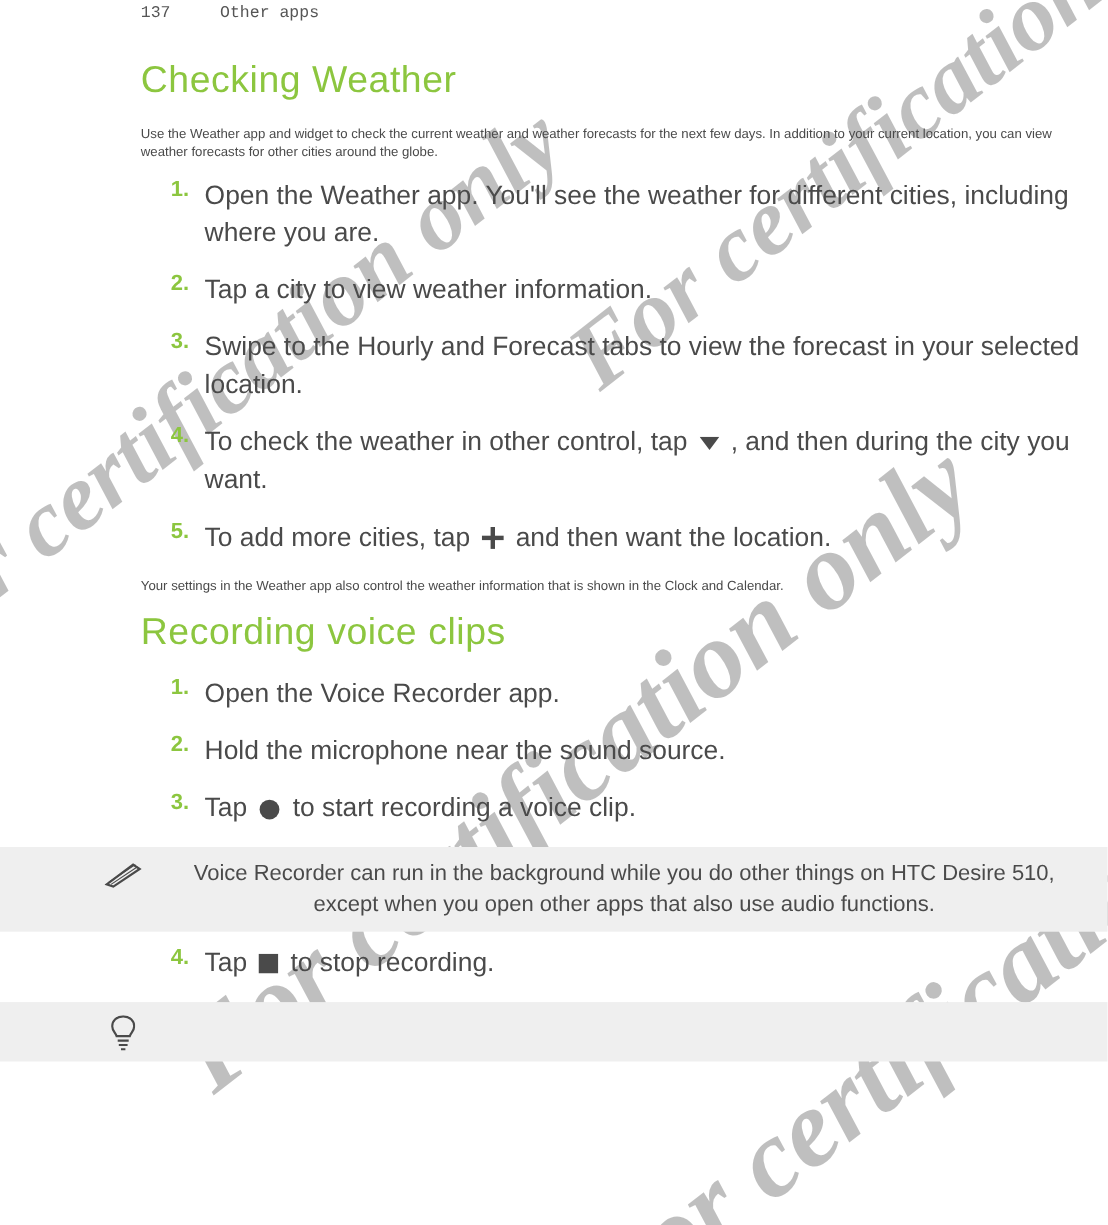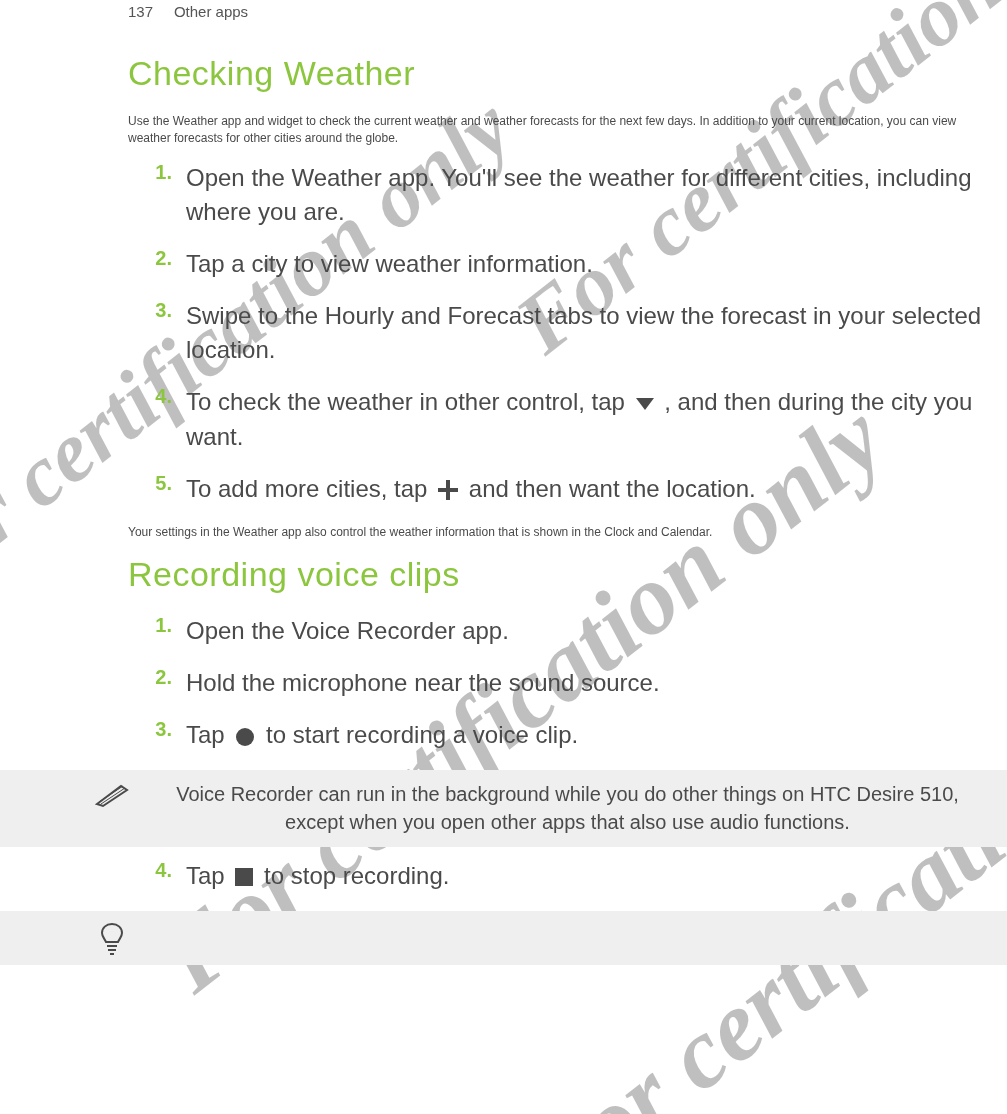--- a/index.html
+++ b/index.html
@@ -25,20 +25,21 @@
     width: 1007px;
     height: 1114px;
     padding: 0 0 0 0;
   }
   .header {
     position: absolute;
     top: 3px;
     left: 128px;
     font-size: 15px;
     color: #555;
+    font-family: Liberation Mono, monospace;
   }
   .content {
     position: absolute;
     left: 128px;
     right: 20px;
     top: 40px;
   }
   h1.section {
     color: var(--brand);
     font-weight: 400;

